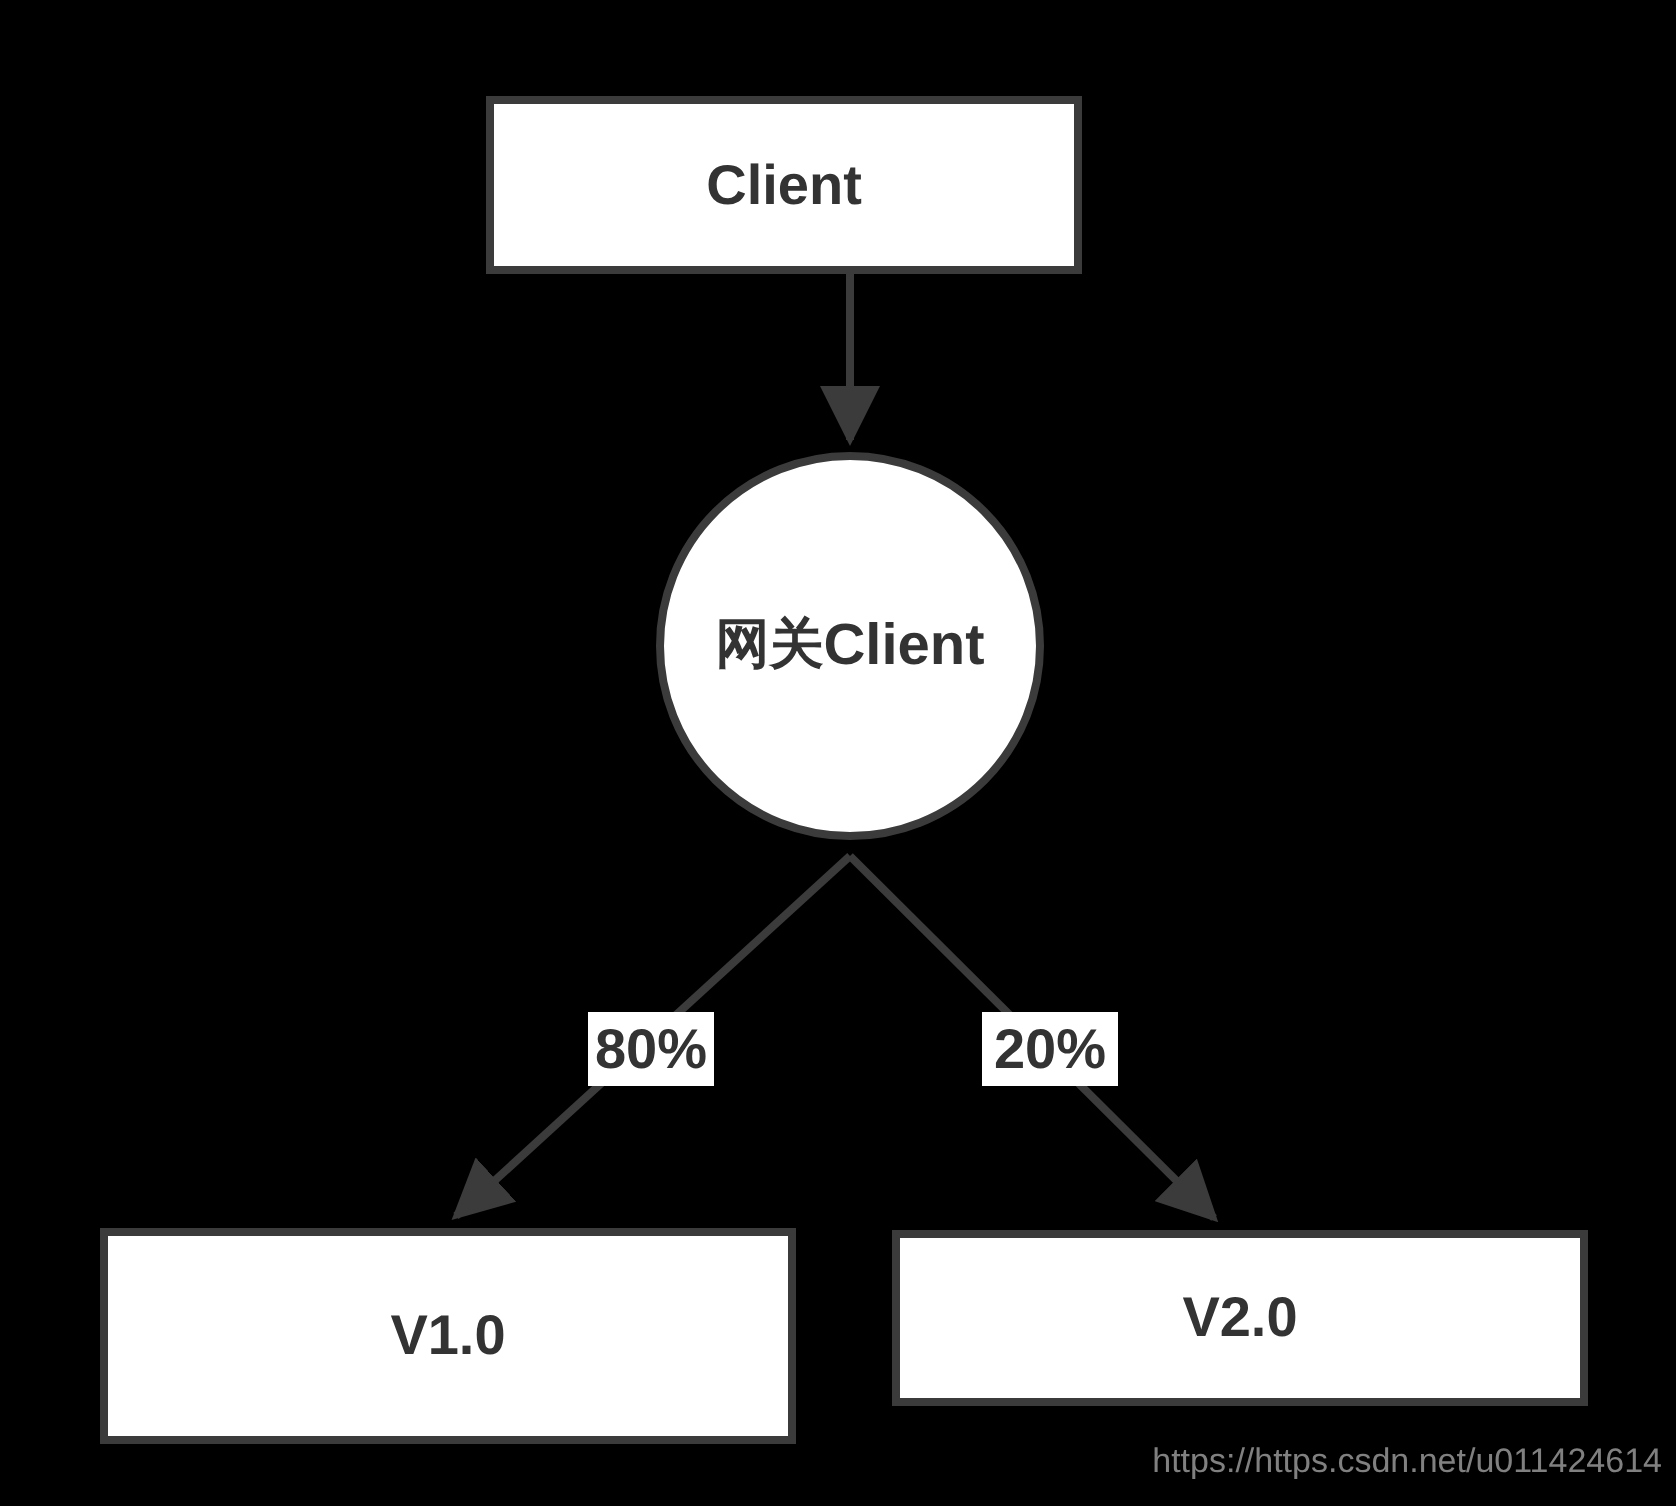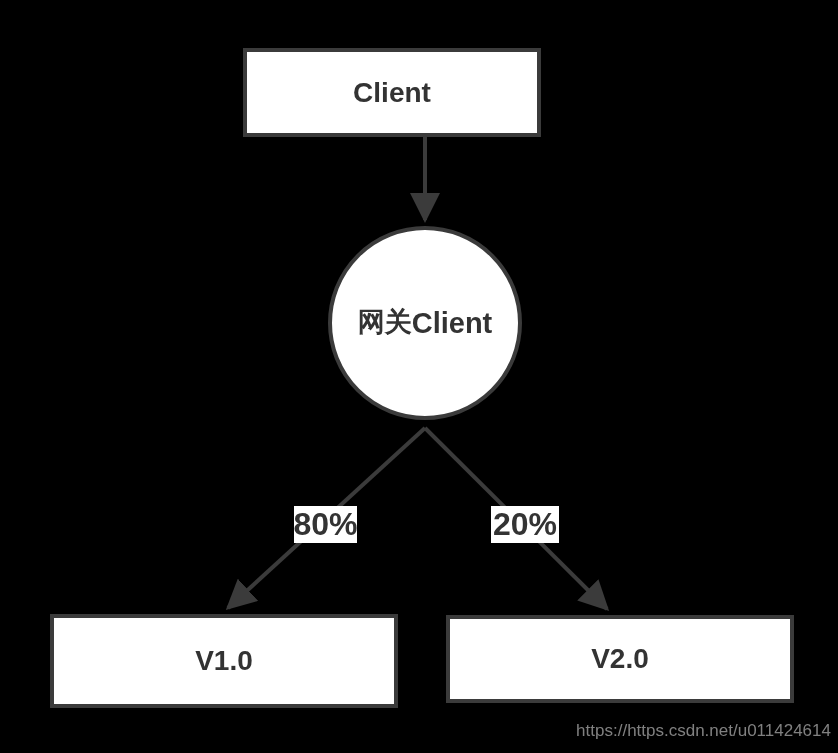--- a/index.html
+++ b/index.html
@@ -28,21 +28,21 @@
     border: 4px solid #3b3b3b;
     box-sizing: border-box;
     display: flex;
     align-items: center;
     justify-content: center;
     color: #333333;
     font-weight: bold;
     font-size: 28px;
   }
   .node-client { left: 243px; top: 48px;  width: 298px; height: 89px; }
-  .node-v1     { left: 50px;  top: 614px; width: 348px; height: 94px; }
+  .node-v1     { left: 50px;  top: 614px; width: 348px; height: 108px; }
   .node-v2     { left: 446px; top: 615px; width: 348px; height: 88px; }
   .node-circle {
     position: absolute;
     left: 328px;
     top: 226px;
     width: 194px;
     height: 194px;
     background: #ffffff;
     border: 4px solid #3b3b3b;
     border-radius: 50%;
@@ -55,21 +55,21 @@
     font-weight: bold;
     line-height: 1.25;
   }
   .node-circle .zh { font-size: 27px; }
   .node-circle .en { font-size: 29px; }
   .edge-label {
     position: absolute;
     background: #ffffff;
     color: #333333;
     font-weight: bold;
-    font-size: 32px;
+    font-size: 28px;
     display: flex;
     align-items: center;
     justify-content: center;
     box-sizing: border-box;
   }
   .edge-label-80 { left: 294px; top: 506px; width: 63px; height: 37px; }
   .edge-label-20 { left: 491px; top: 506px; width: 68px; height: 37px; }
   .watermark {
     position: absolute;
     right: 7px;

